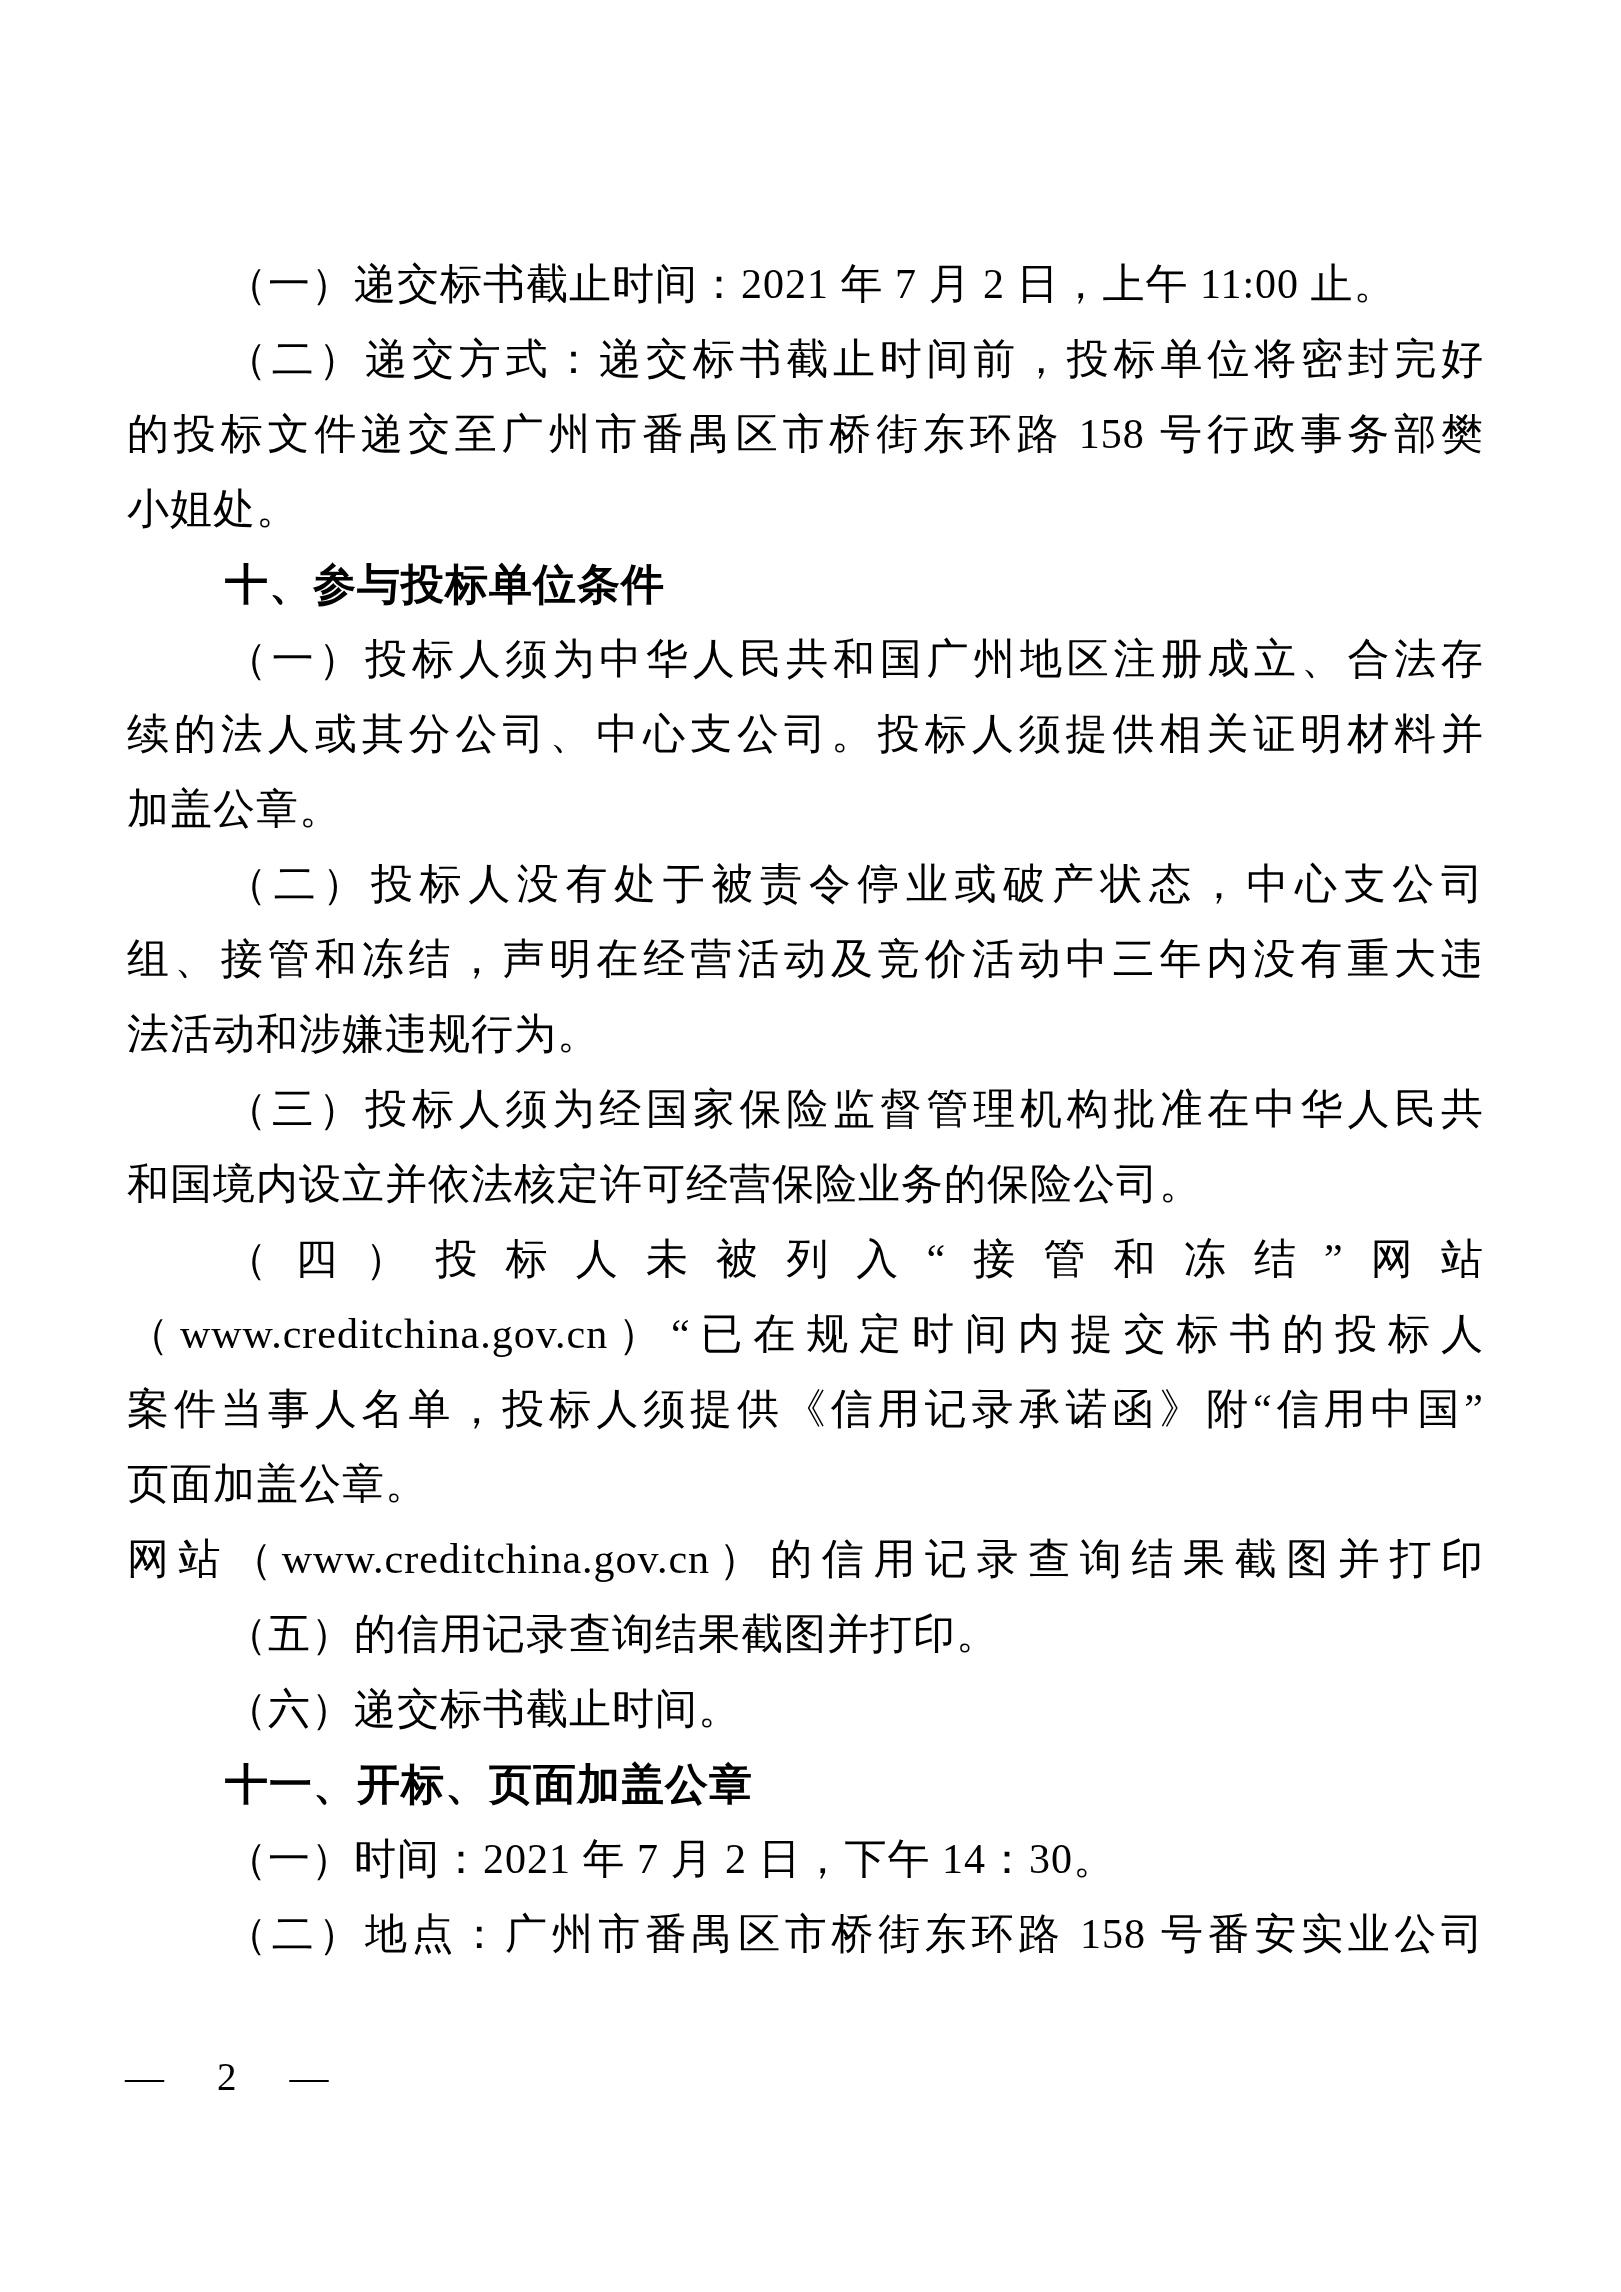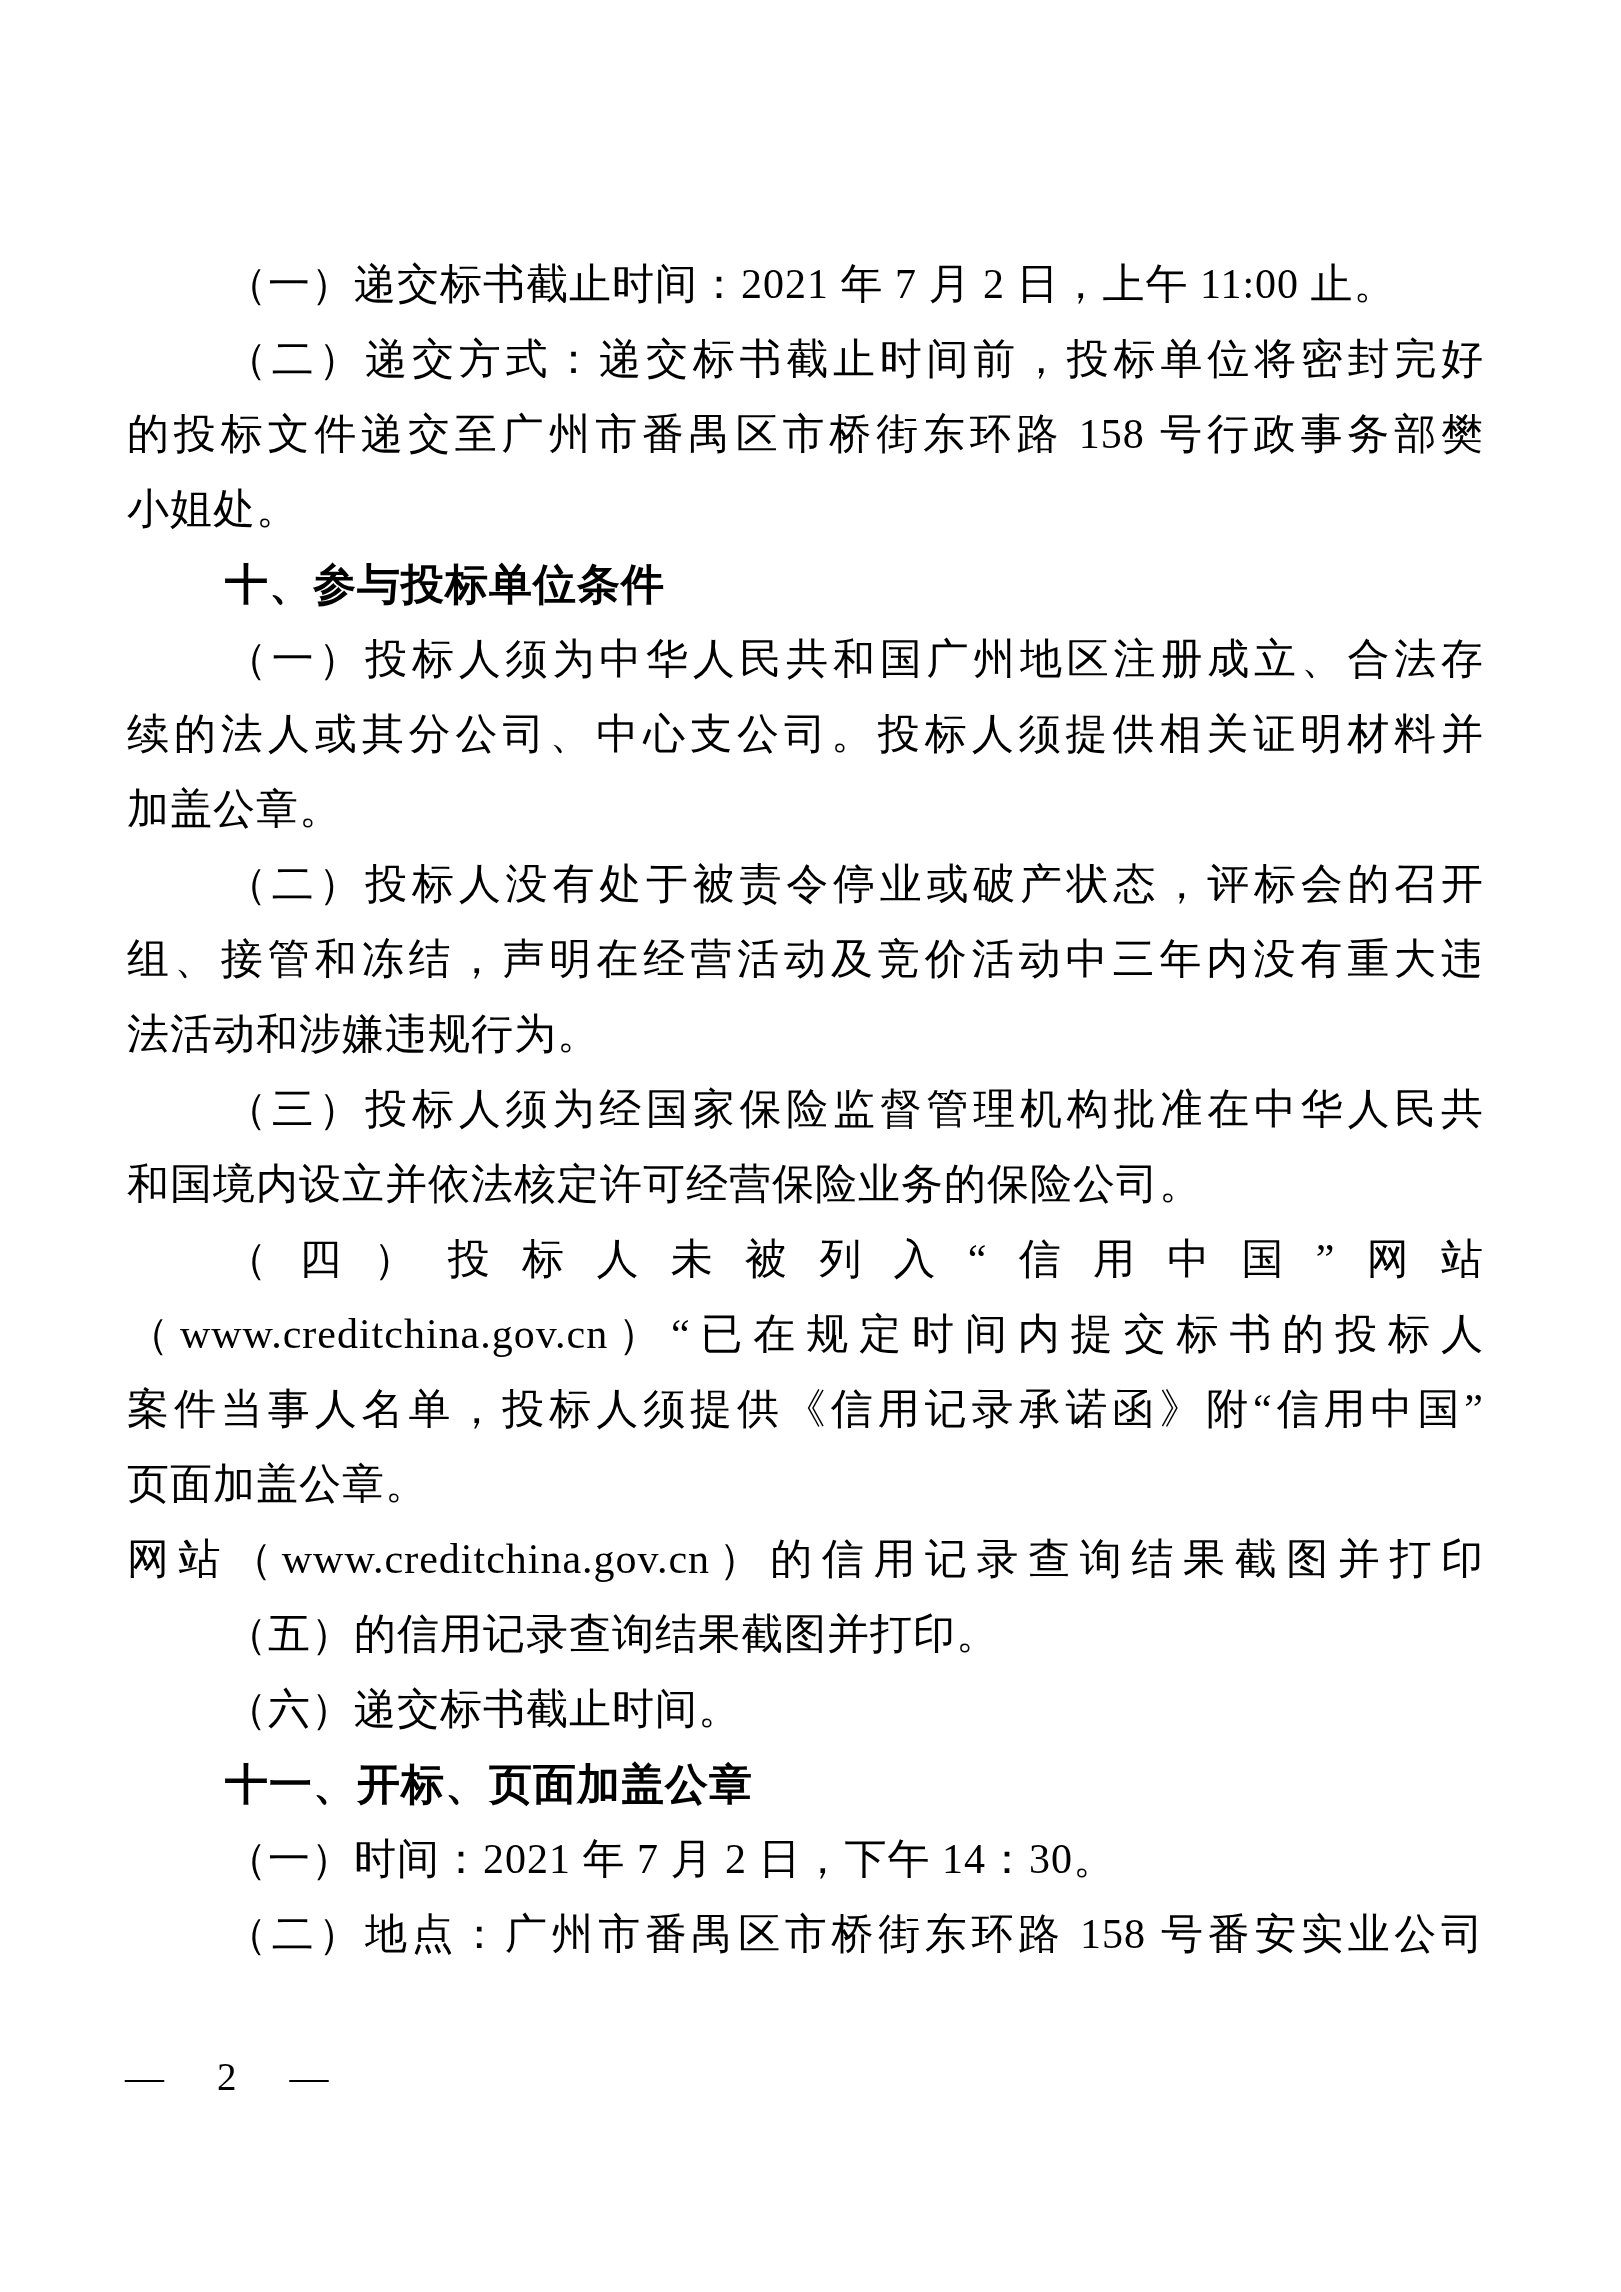--- a/index.html
+++ b/index.html
@@ -63,26 +63,26 @@
 <div class="page">
   <div class="doc" id="doc-body">
       <div class="line indent">（一）递交标书截止时间：2021 年 7 月 2 日，上午 11:00 止。</div>
       <div class="line indent justify">（二）递交方式：递交标书截止时间前，投标单位将密封完好</div>
       <div class="line justify">的投标文件递交至广州市番禺区市桥街东环路 158 号行政事务部樊</div>
       <div class="line">小姐处。</div>
       <div class="line heading indent">十、参与投标单位条件</div>
       <div class="line indent justify">（一）投标人须为中华人民共和国广州地区注册成立、合法存</div>
       <div class="line justify">续的法人或其分公司、中心支公司。投标人须提供相关证明材料并</div>
       <div class="line">加盖公章。</div>
-      <div class="line indent justify">（二）投标人没有处于被责令停业或破产状态，评标会的召开</div>
+      <div class="line indent justify">（二）投标人没有处于被责令停业或破产状态，中心支公司</div>
       <div class="line justify">组、接管和冻结，声明在经营活动及竞价活动中三年内没有重大违</div>
       <div class="line">法活动和涉嫌违规行为。</div>
       <div class="line indent justify">（三）投标人须为经国家保险监督管理机构批准在中华人民共</div>
       <div class="line">和国境内设立并依法核定许可经营保险业务的保险公司。</div>
-      <div class="line indent justify">（四）投标人未被列入“信用中国”网站</div>
+      <div class="line indent justify">（四）投标人未被列入“接管和冻结”网站</div>
       <div class="line justify">（www.creditchina.gov.cn）“已在规定时间内提交标书的投标人</div>
       <div class="line justify">案件当事人名单，投标人须提供《信用记录承诺函》附“信用中国”</div>
       <div class="line">页面加盖公章。</div>
       <div class="line justify">网站（www.creditchina.gov.cn）的信用记录查询结果截图并打印</div>
       <div class="line indent">（五）的信用记录查询结果截图并打印。</div>
       <div class="line indent">（六）递交标书截止时间。</div>
       <div class="line heading indent">十一、开标、页面加盖公章</div>
       <div class="line indent">（一）时间：2021 年 7 月 2 日，下午 14：30。</div>
       <div class="line indent justify">（二）地点：广州市番禺区市桥街东环路 158 号番安实业公司</div>
     </div>

